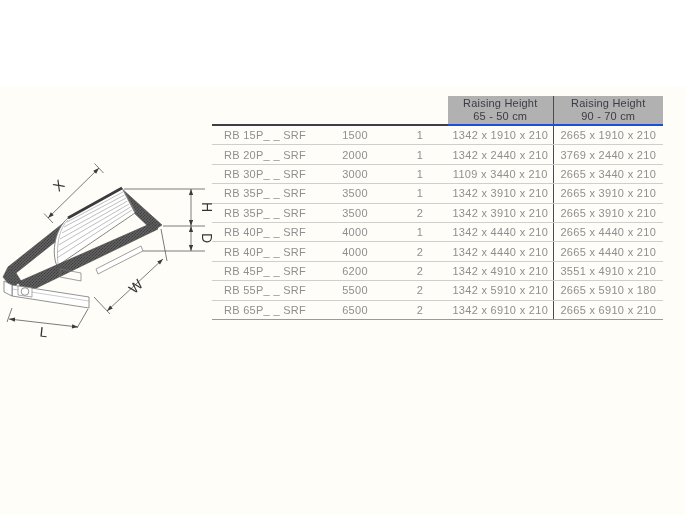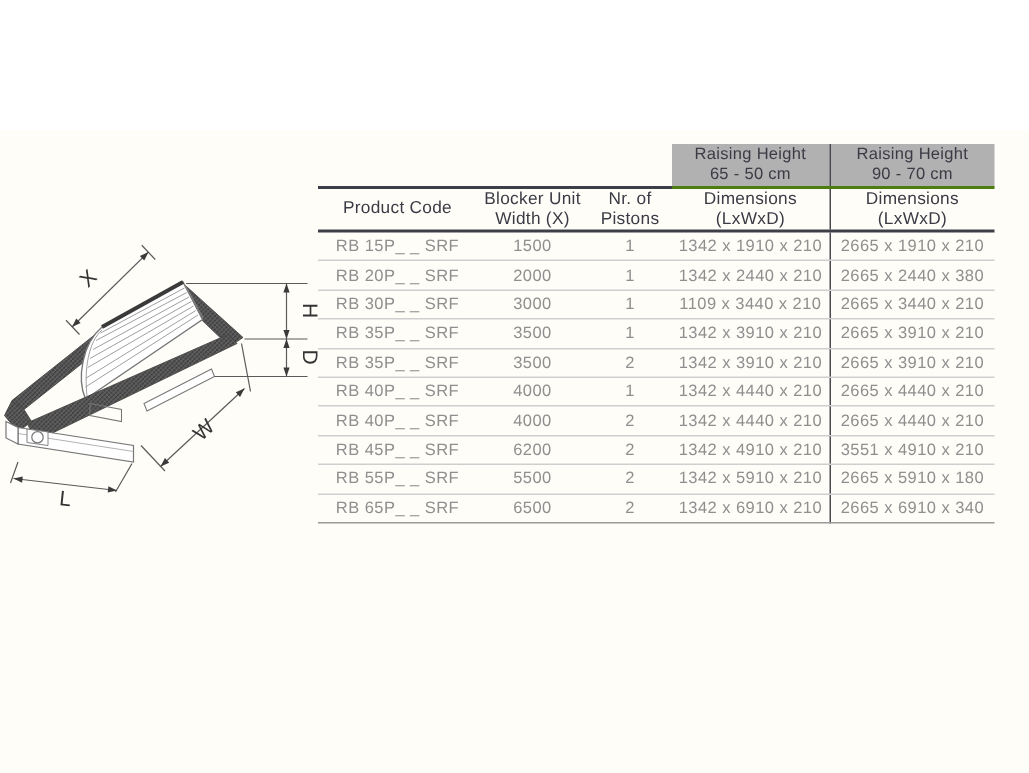--- a/index.html
+++ b/index.html
@@ -14,21 +14,21 @@
   .drawing{position:absolute;left:0;top:156px;width:212px;height:202px;}
 
   
   .tablewrap{position:absolute;left:212px;top:96px;}
   table{border-collapse:collapse;table-layout:fixed;width:451px;}
   th,td{padding:0;margin:0;text-align:center;vertical-align:middle;}
   thead th{font-weight:500;color:#3b3b45;}
   .blank{background:transparent;border-bottom:2px solid #3e3e49;}
   .grayhead{
     background:#b1b1b1;height:28px;font-size:11px;line-height:13px;
-    border-bottom:2px solid #4d7c0f;letter-spacing:0.2px;
+    border-bottom:2px solid #1d4ed8;letter-spacing:0.2px;
   }
   .colhead{
     height:27px;font-size:11.5px;line-height:13px;white-space:pre-line;
     border-bottom:2px solid #3e3e49;letter-spacing:0.2px;background:transparent;
   }
   tbody td{
     height:18.4px;font-size:11px;color:#8f8f8f;letter-spacing:0.3px;
     border-bottom:1px solid #cfcfcf;white-space:nowrap;overflow:hidden;
   }
   tbody tr:last-child td{border-bottom:1.5px solid #9a9a9a;}
@@ -132,46 +132,35 @@
         <th class="blank" colspan="3"></th>
         <th class="grayhead vdiv">
           <div>Raising Height</div>
           <div>65 - 50 cm</div>
         </th>
         <th class="grayhead">
           <div>Raising Height</div>
           <div>90 - 70 cm</div>
         </th>
       </tr>
-      <tr>
-        <th class="colhead">Product Code</th>
-        <th class="colhead">Blocker Unit
-Width (X)</th>
-        <th class="colhead">Nr. of
-Pistons</th>
-        <th class="colhead vdiv">Dimensions
-(LxWxD)</th>
-        <th class="colhead">Dimensions
-(LxWxD)</th>
-      </tr>
     </thead>
     <tbody>
         <tr>
           <td>RB 15P_ _ SRF</td>
           <td>1500</td>
           <td>1</td>
           <td class="vdiv">1342 x 1910 x 210</td>
           <td>2665 x 1910 x 210</td>
         </tr>
         <tr>
           <td>RB 20P_ _ SRF</td>
           <td>2000</td>
           <td>1</td>
           <td class="vdiv">1342 x 2440 x 210</td>
-          <td>2665 x 2440 x 380</td>
+          <td>3769 x 2440 x 210</td>
         </tr>
         <tr>
           <td>RB 30P_ _ SRF</td>
           <td>3000</td>
           <td>1</td>
           <td class="vdiv">1109 x 3440 x 210</td>
           <td>2665 x 3440 x 210</td>
         </tr>
         <tr>
           <td>RB 35P_ _ SRF</td>
@@ -213,17 +202,17 @@
           <td>5500</td>
           <td>2</td>
           <td class="vdiv">1342 x 5910 x 210</td>
           <td>2665 x 5910 x 180</td>
         </tr>
         <tr>
           <td>RB 65P_ _ SRF</td>
           <td>6500</td>
           <td>2</td>
           <td class="vdiv">1342 x 6910 x 210</td>
-          <td>2665 x 6910 x 340</td>
+          <td>2665 x 6910 x 210</td>
         </tr>
       </tbody>
   </table>
 </div>
 
 </body></html>

